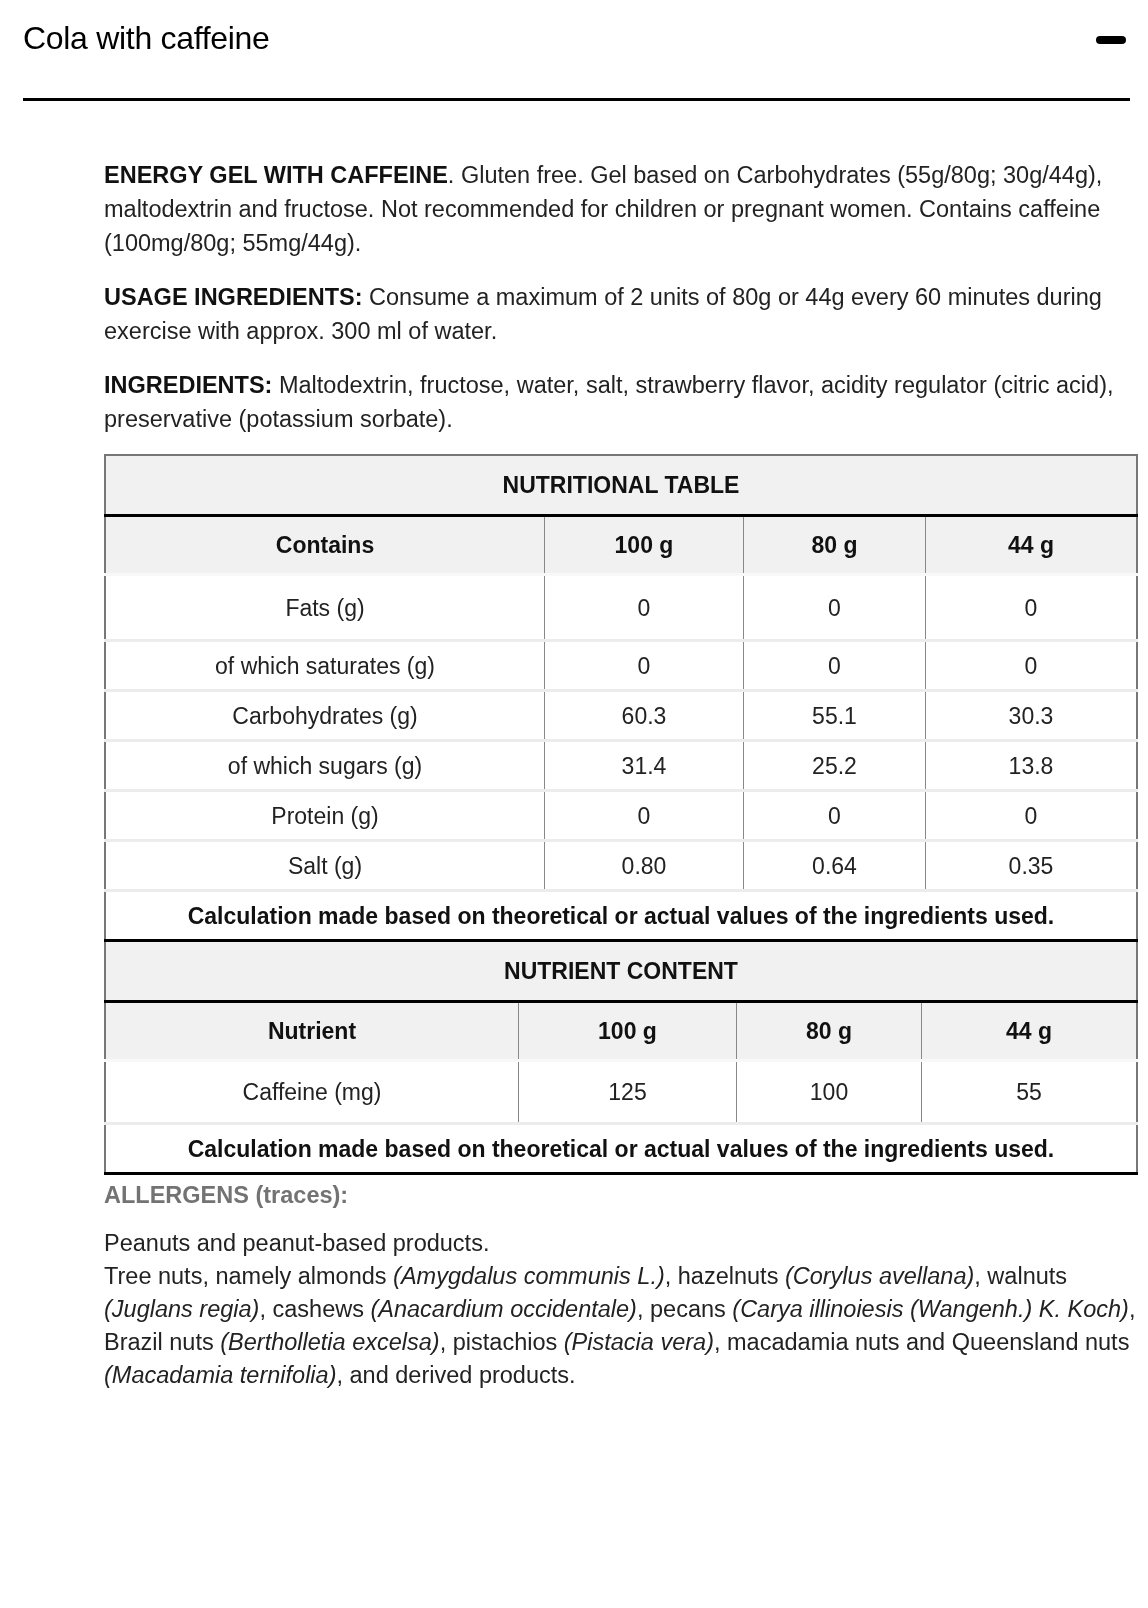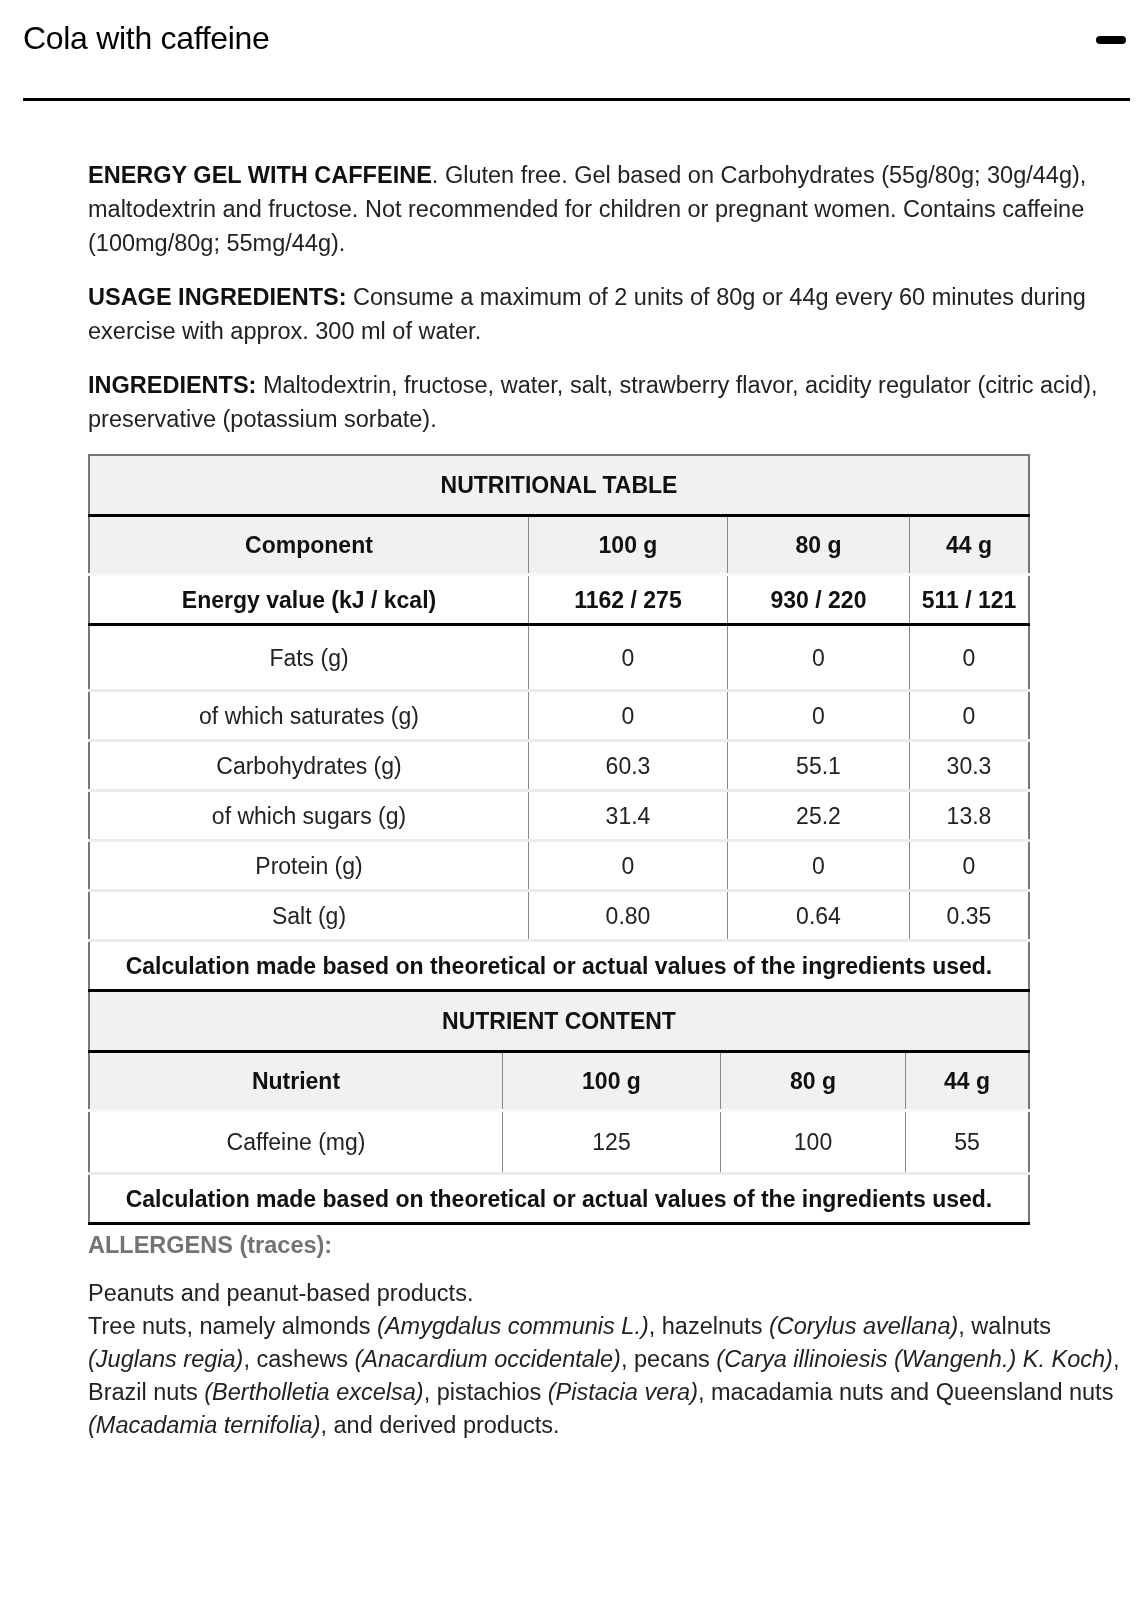--- a/index.html
+++ b/index.html
@@ -13,27 +13,27 @@
     }
     .title {
       position: absolute; left: 0; top: 20px;
       font-size: 32px; font-weight: normal; color: #000; letter-spacing: -0.3px;
     }
     .collapse-btn {
       position: absolute; right: 4px; top: 36px; width: 30px; height: 8px;
       background: #000; border-radius: 4px; cursor: pointer;
     }
     .content {
-      position: absolute; left: 44px; top: 158px; width: 1040px;
+      position: absolute; left: 60px; top: 158px; width: 1040px;
       font-size: 23.5px; line-height: 34px; color: #222; padding-left: 44px;
     }
     .content p { margin: 0 0 20px 0; }
     .content b { color: #111; }
     table.nt {
-      border-collapse: collapse; width: 942px; margin-left: 0;
+      border-collapse: collapse; width: 1034px; margin-left: 0;
       border-left: 2px solid #777; border-right: 2px solid #777;
       font-size: 23px; color: #222; border-radius: 31px;
     }
     table.nt td { text-align: center; padding: 0; border-left: 1px solid #888; }
     table.nt td:first-child { border-left: none; }
     .caption-row td {
       background: #f1f1f1; font-weight: bold; height: 58px;
       border-top: 2px solid #777; border-bottom: 3px solid #000; color:#111;
     }
     .head-row td {
@@ -78,30 +78,24 @@
   <p><b>ENERGY GEL WITH CAFFEINE</b><span>. Gluten free. Gel based on Carbohydrates (55g/80g; 30g/44g), maltodextrin and fructose. Not recommended for children or pregnant women. Contains caffeine (100mg/80g; 55mg/44g).</span></p>
   <p><b>USAGE INGREDIENTS:</b><span> Consume a maximum of 2 units of 80g or 44g every 60 minutes during exercise with approx. 300 ml of water.</span></p>
   <p style="margin-bottom:18px"><b>INGREDIENTS:</b><span> Maltodextrin, fructose, water, salt, strawberry flavor, acidity regulator (citric acid), preservative (potassium sorbate).</span></p>
 
   <table class="nt t1">
     <tbody>
         <tr class="caption-row">
           <td colspan="4">NUTRITIONAL TABLE</td>
         </tr>
     <tr class="head-row">
-      <td>Component</td>
+      <td>Contains</td>
       <td>100 g</td>
       <td>80 g</td>
       <td>44 g</td>
-    </tr>
-    <tr class="energy-row">
-      <td>Energy value (kJ / kcal)</td>
-      <td>1162 / 275</td>
-      <td>930 / 220</td>
-      <td>511 / 121</td>
     </tr>
     </tbody>
       <tbody id="nt-rows">
         <tr class="data-row first">
           <td>Fats (g)</td>
           <td>0</td>
           <td>0</td>
           <td>0</td>
         </tr>
         <tr class="data-row">

